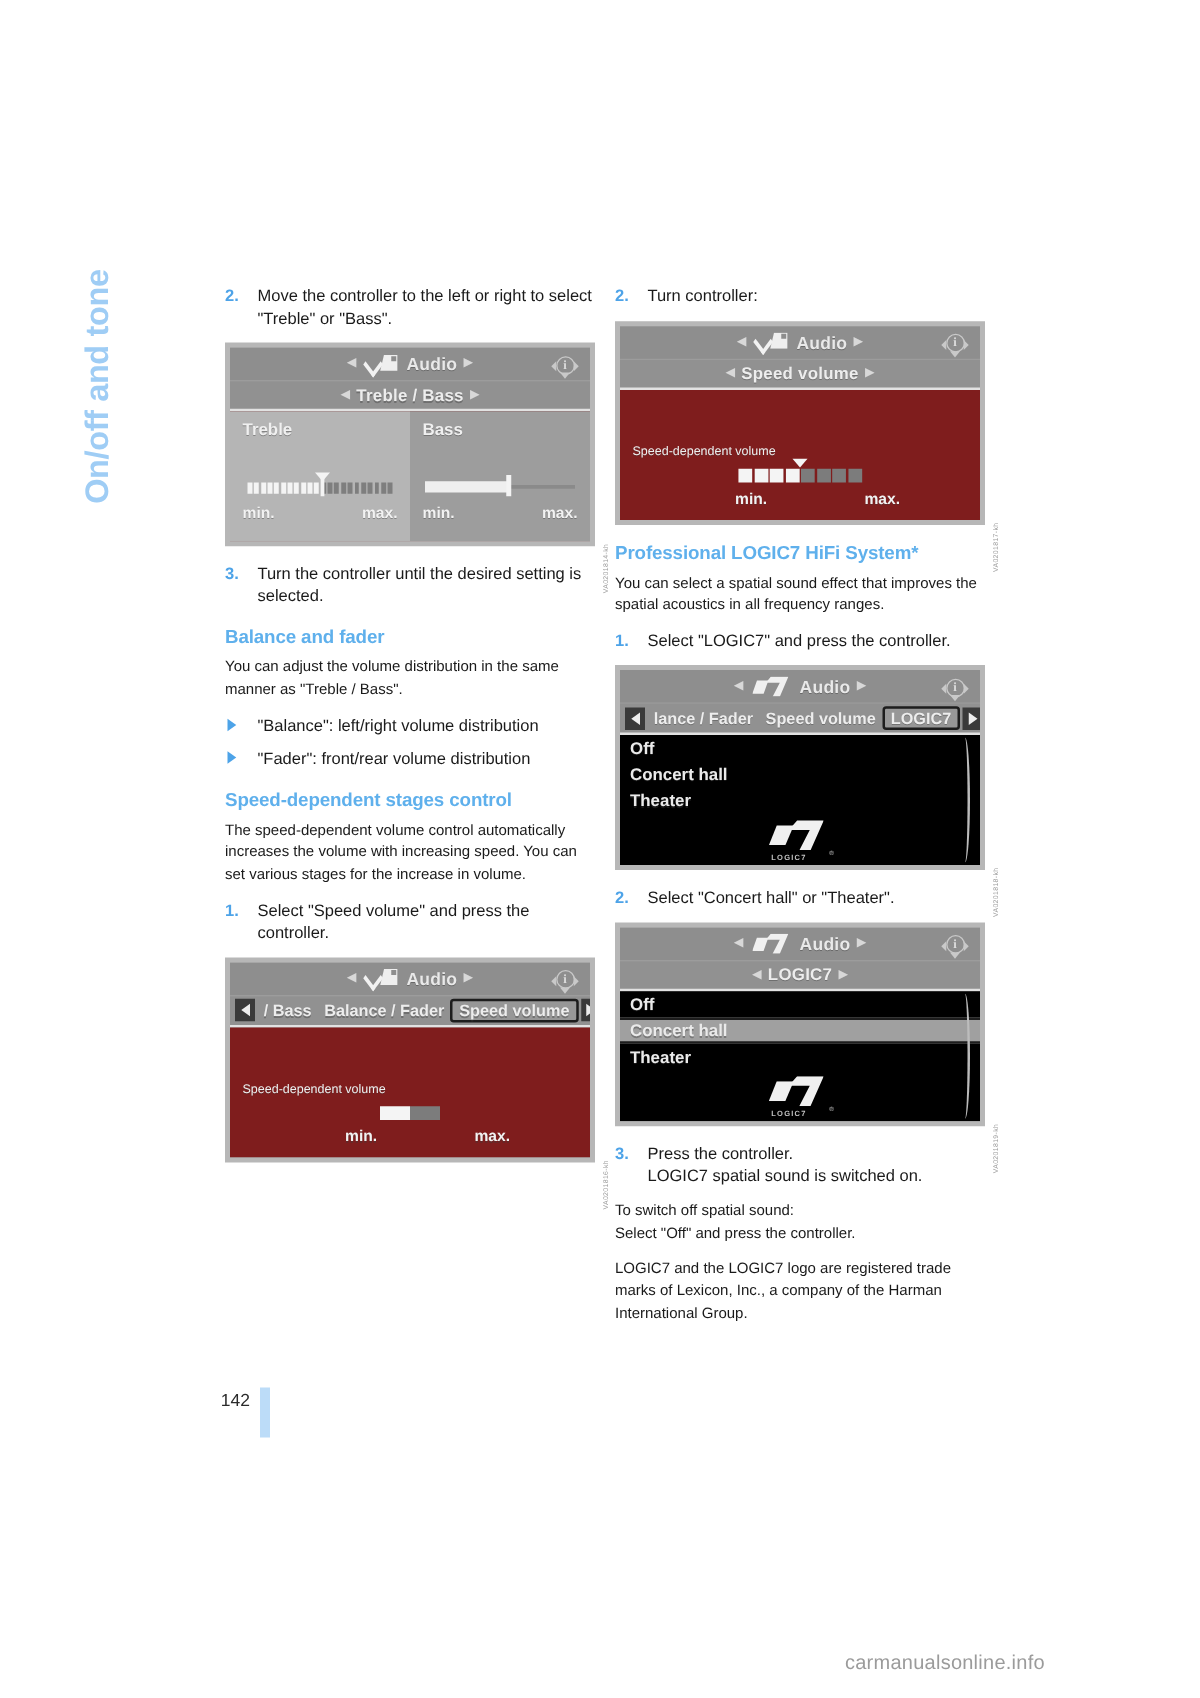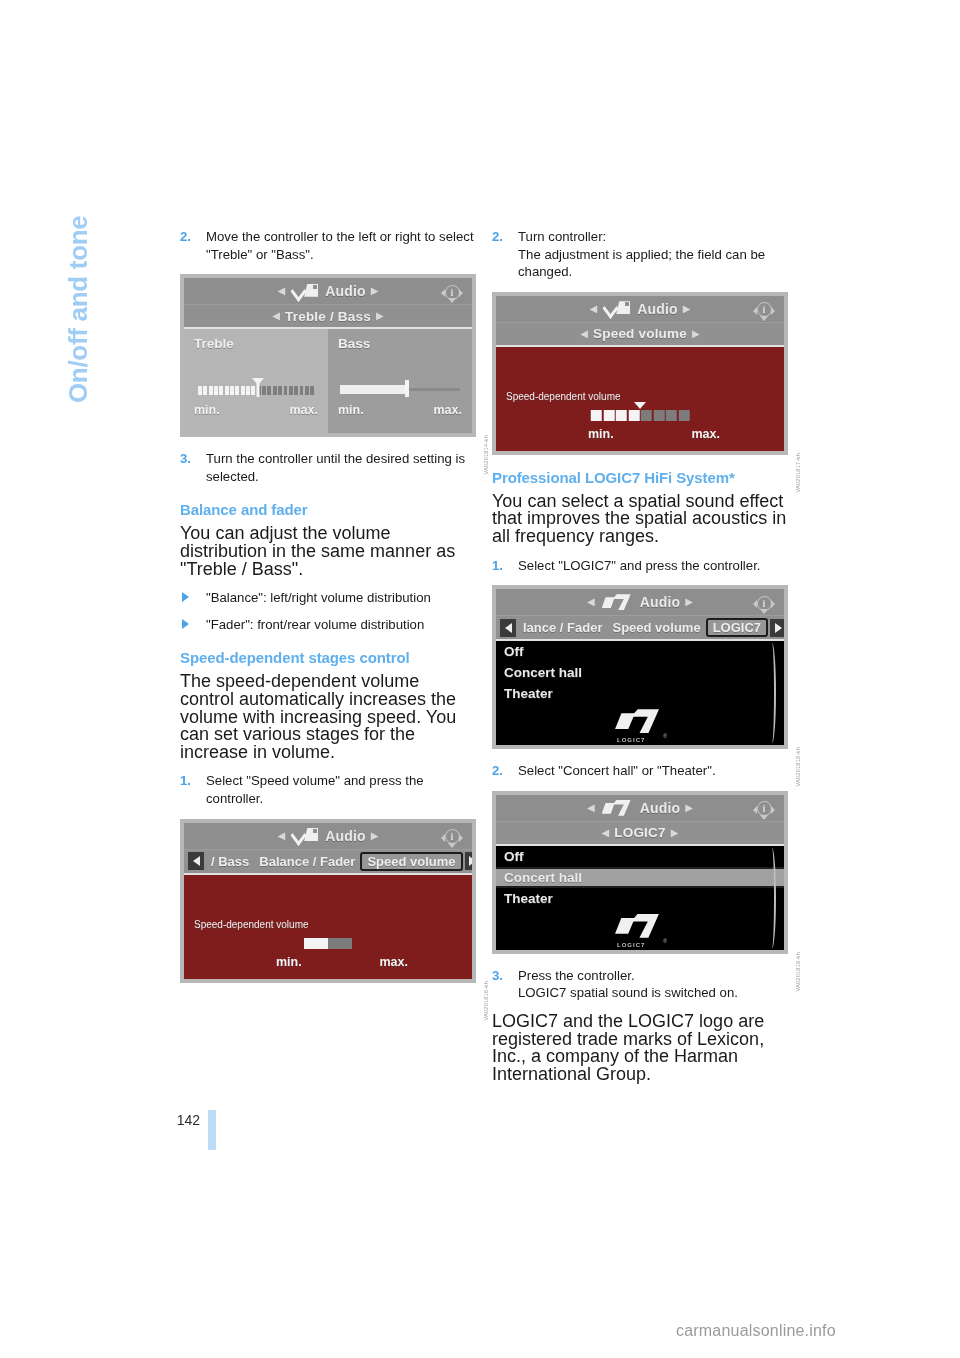--- a/index.html
+++ b/index.html
@@ -38,21 +38,21 @@
   .col {
     position: absolute;
     top: 228px;
     width: 296px;
   }
   .col-left  { left: 180px; }
   .col-right { left: 492px; }
 
   
   .p {
-    font-size: 18px;
+    font-size: 12px;
     line-height: 17.6px;
     color: #1a1a1a;
     margin: 0 0 11px 0;
   }
   .step {
     position: relative;
     padding-left: 26px;
     font-size: 13.2px;
     line-height: 17.6px;
     color: #1a1a1a;
@@ -674,21 +674,20 @@
       <span class="code">VA0201816-kh</span>
     </div>
 
   </div>
 
   <div class="col col-right">
 
     <div class="step">
       <span class="num">2.</span>
       <span>Turn controller:</span><br>
-      <span>The adjustment is applied; the field can be changed.</span>
     </div>
 
     <div class="shot">
       <div class="shot-inner">
         <div class="bar-title">
           <span class="arr">◀</span>
           <span class="audio-ico">
               <span class="chk"></span>
               <span class="bx"></span>
             </span>
@@ -826,20 +825,22 @@
       </div>
       <span class="code">VA0201819-kh</span>
     </div>
 
     <div class="step">
       <span class="num">3.</span>
       <span>Press the controller.</span><br>
       <span>LOGIC7 spatial sound is switched on.</span>
     </div>
 
+    <p class="p" style="white-space:pre-line">To switch off spatial sound:
+Select "Off" and press the controller.</p>
     <p class="p">LOGIC7 and the LOGIC7 logo are registered trade marks of Lexicon, Inc., a company of the Harman International Group.</p>
 
   </div>
 
   <div class="folio">142</div>
   <div class="folio-bar"></div>
   <div class="watermark">carmanualsonline.info</div>
 
 </div>
 

